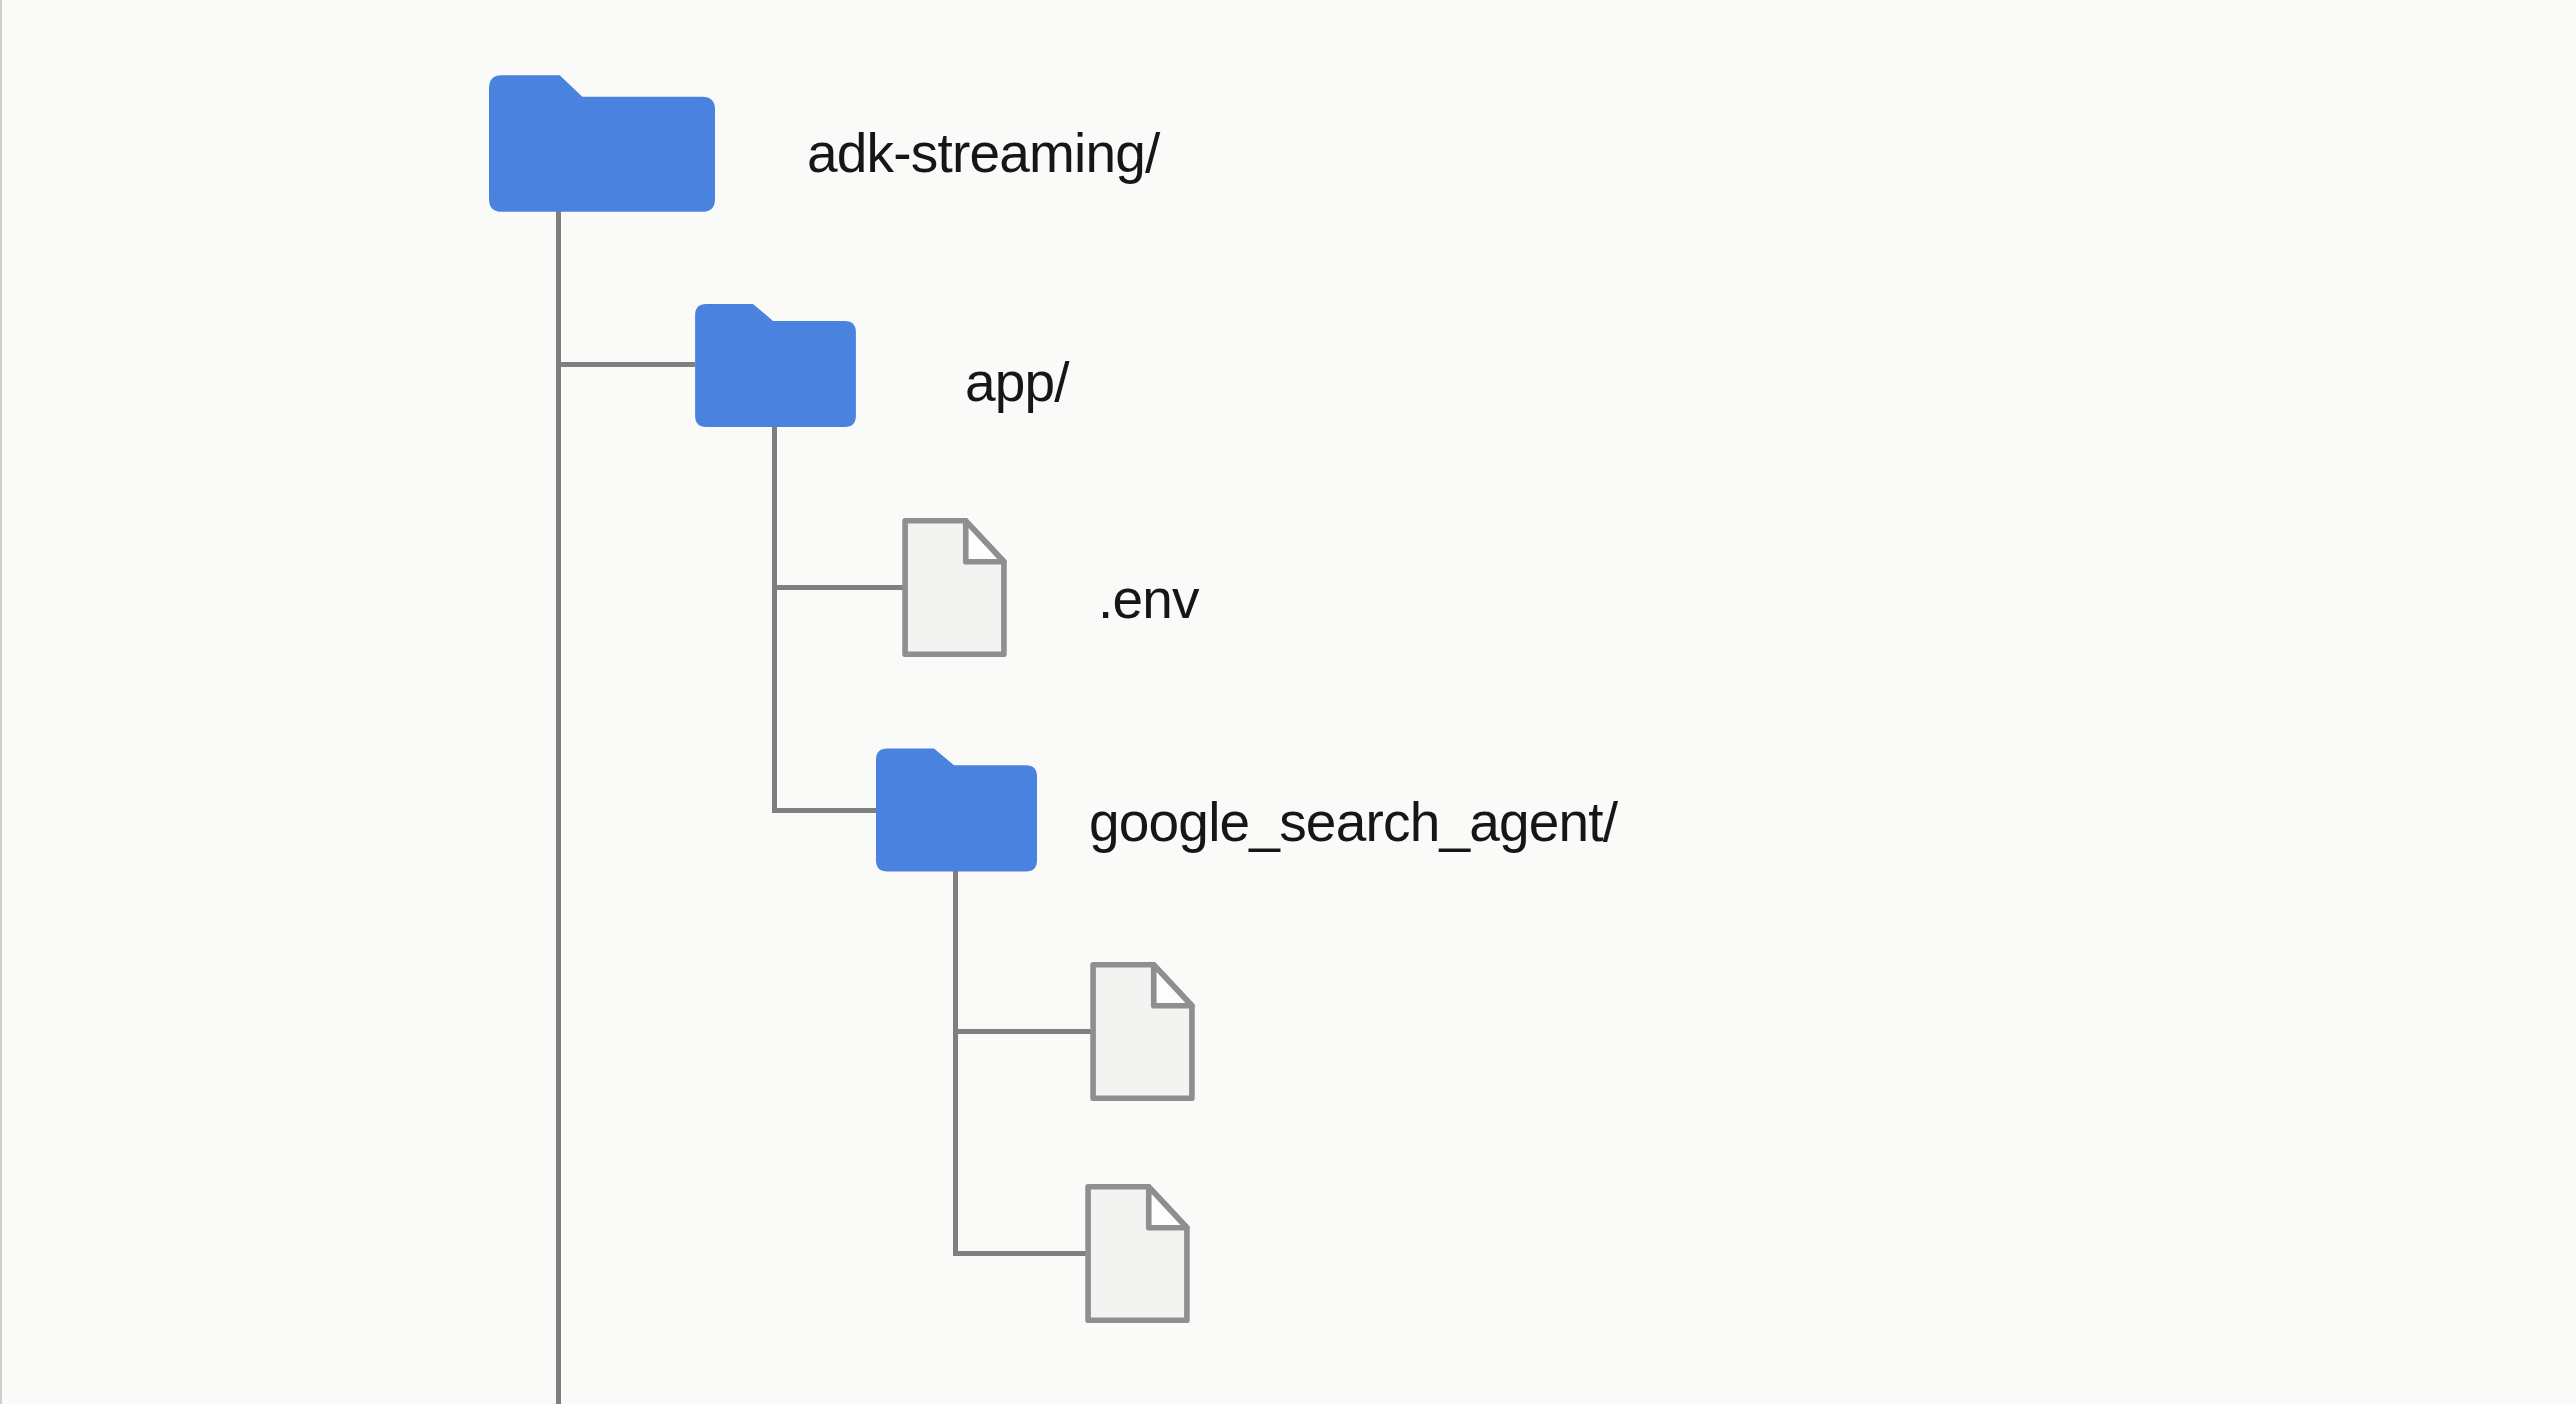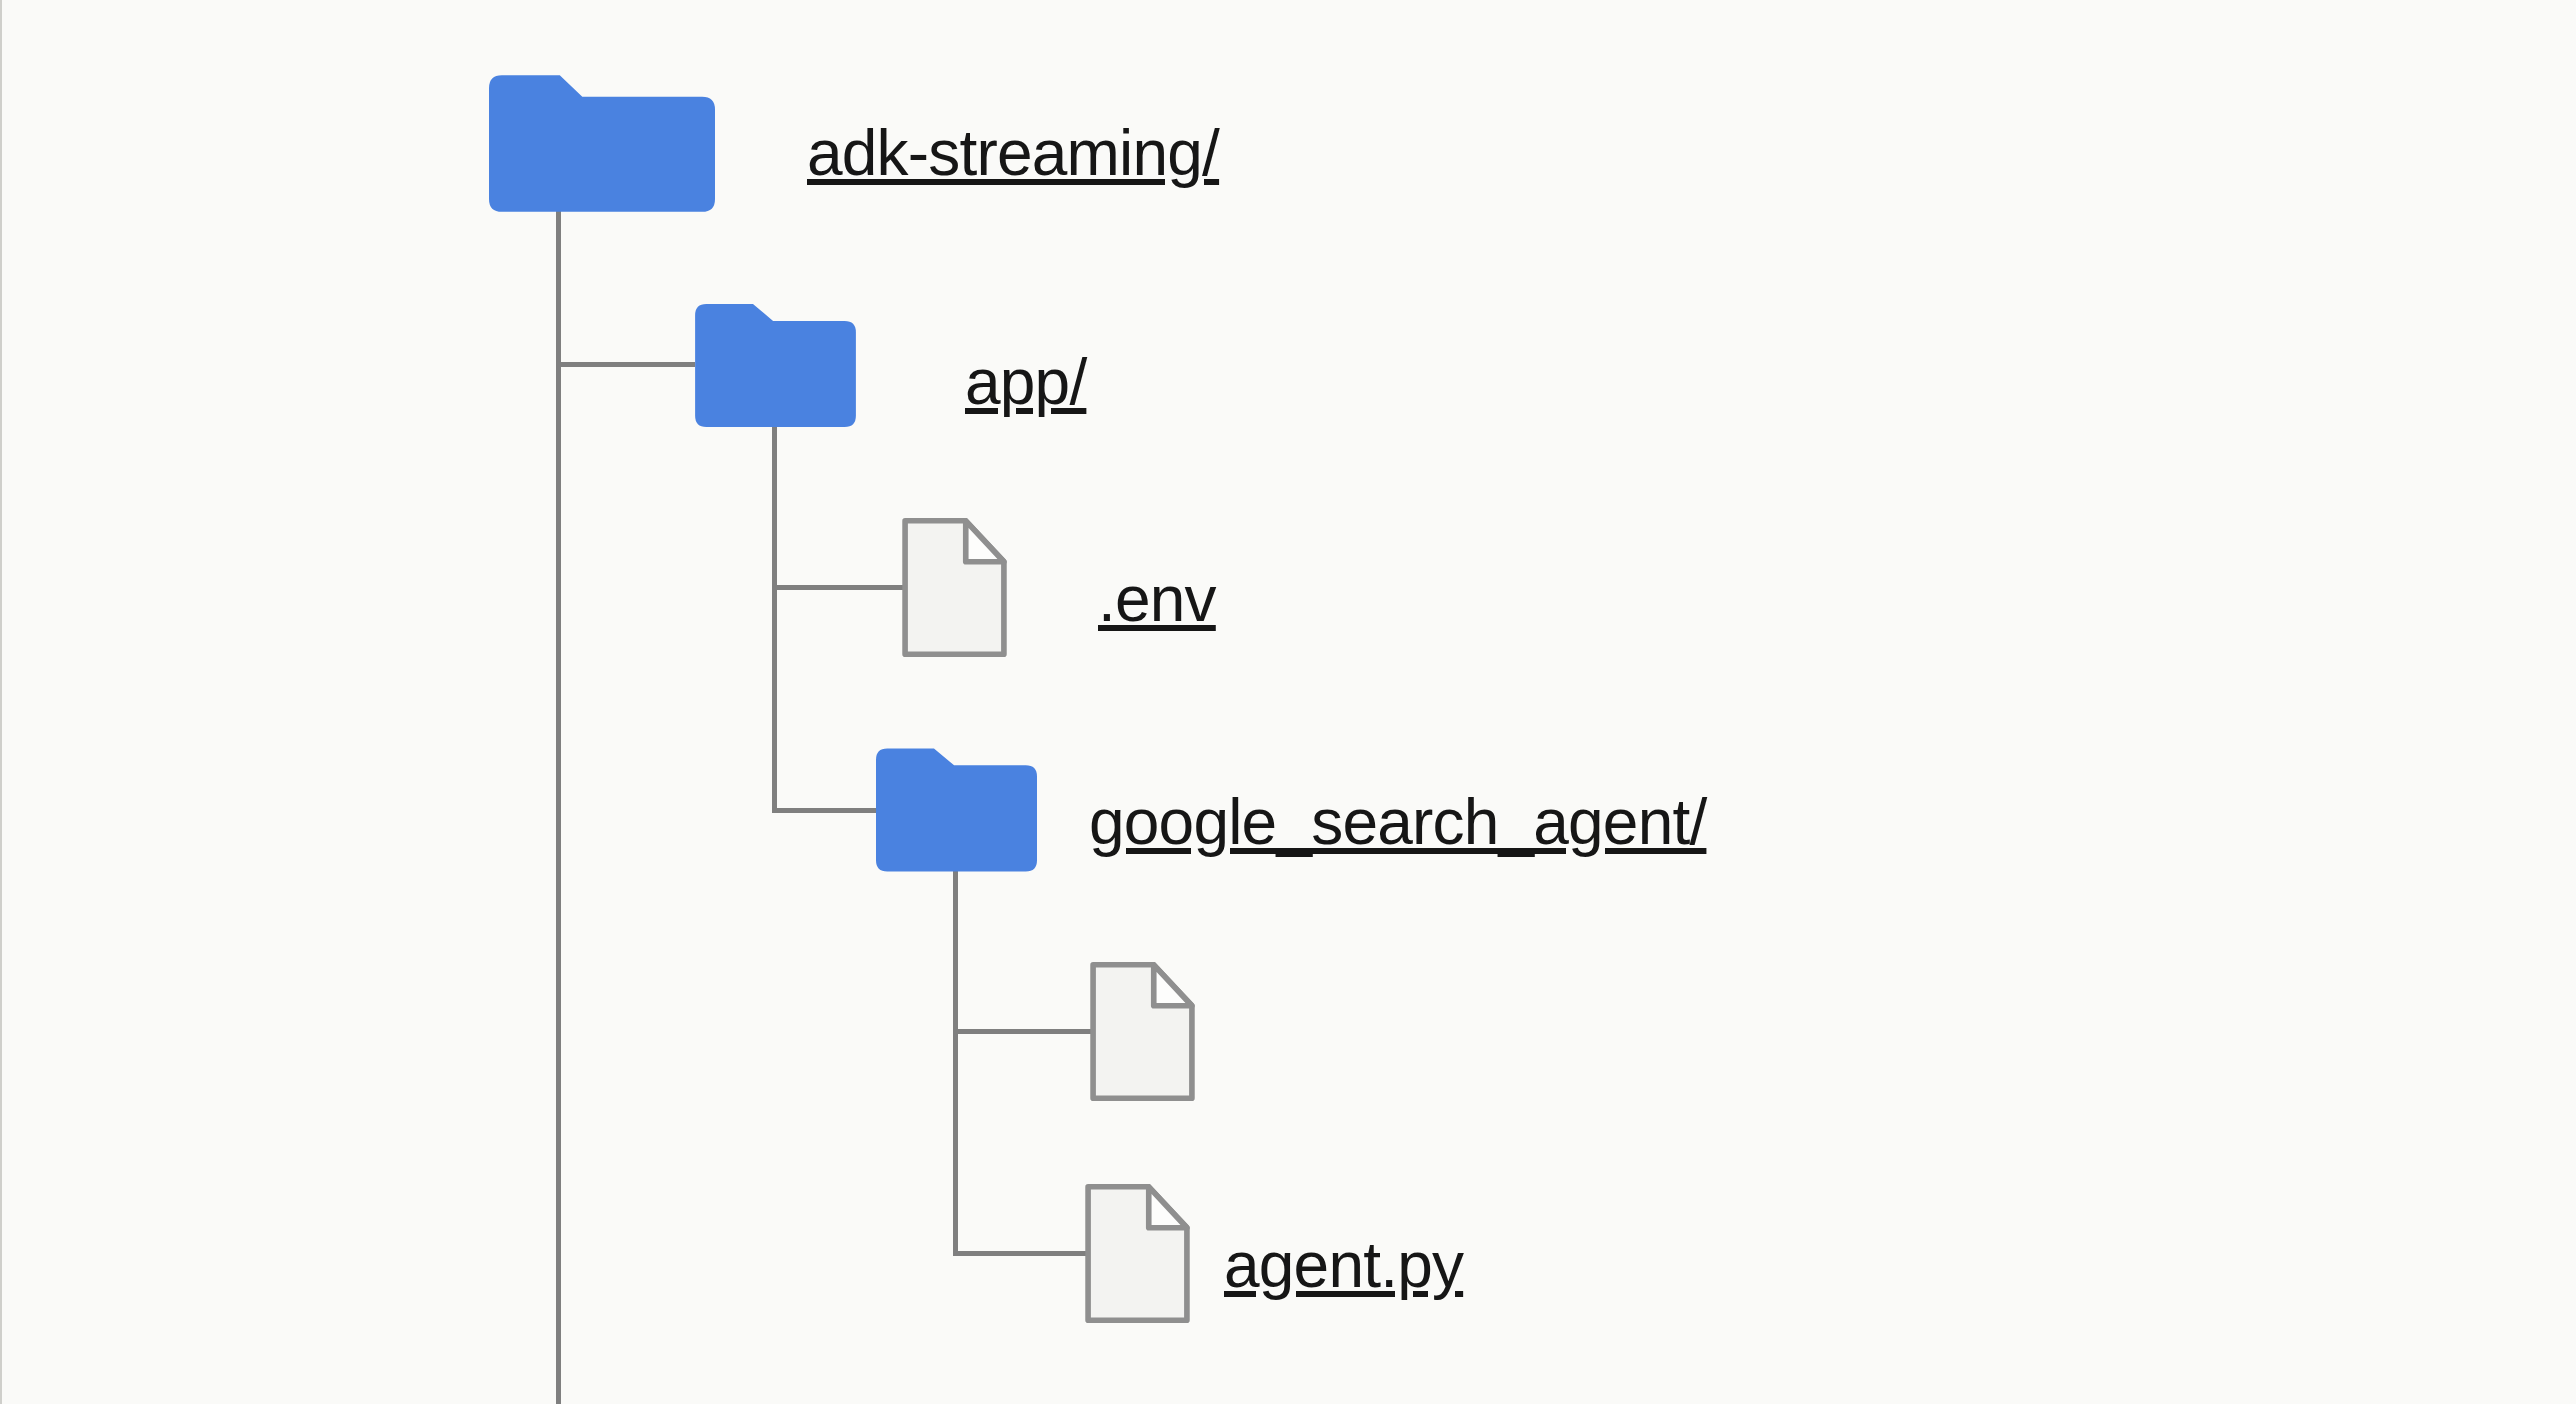--- a/index.html
+++ b/index.html
@@ -50,27 +50,26 @@
   .i-init  { left:1090px; top:962px; width:105px; height:139px; }
   .i-agent { left:1085px; top:1184px; width:105px; height:139px; }
 
   .folder-shape { fill: var(--folder_blue); }
   .file-page { fill: var(--file_fill); stroke: var(--file_border); stroke-width:7; stroke-linejoin:round; }
   .file-fold { fill: var(--file_fold_fill); stroke: var(--file_border); stroke-width:7; stroke-linejoin:round; }
 
   
   .label {
     position:absolute;
-    font-size:64px;
+    font-size:55px;
     line-height:1;
     letter-spacing:-0.8px;
     color: var(--text_color);
     white-space:nowrap;
     transform: translateY(-50%);
-    text-decoration: underline;
   }
   .t-root  { left:807px; top:153px; }
   .t-app   { left:965px; top:382px; }
   .t-env   { left:1098px; top:599px; }
   .t-gsa   { left:1089px; top:822px; }
   .t-init  { left:1224px; top:1044px; }
   .t-agent { left:1224px; top:1265px; }
 </style>
 </head>
 <body>
@@ -111,16 +110,15 @@
 
   <svg class="icon i-init" viewBox="0 0 130 173" aria-hidden="true">
     <path class="file-page" d="M3.5 3.5 H79 L126.5 54.5 V169.5 H3.5 Z"></path>
     <path class="file-fold" d="M79 3.5 V54.5 H126.5 Z"></path>
   </svg>
 
   <svg class="icon i-agent" viewBox="0 0 130 173" aria-hidden="true">
     <path class="file-page" d="M3.5 3.5 H79 L126.5 54.5 V169.5 H3.5 Z"></path>
     <path class="file-fold" d="M79 3.5 V54.5 H126.5 Z"></path>
   </svg>
-  <div class="label t-agent">agent.py</div>
 
 </div>
 
 
 </body></html>

